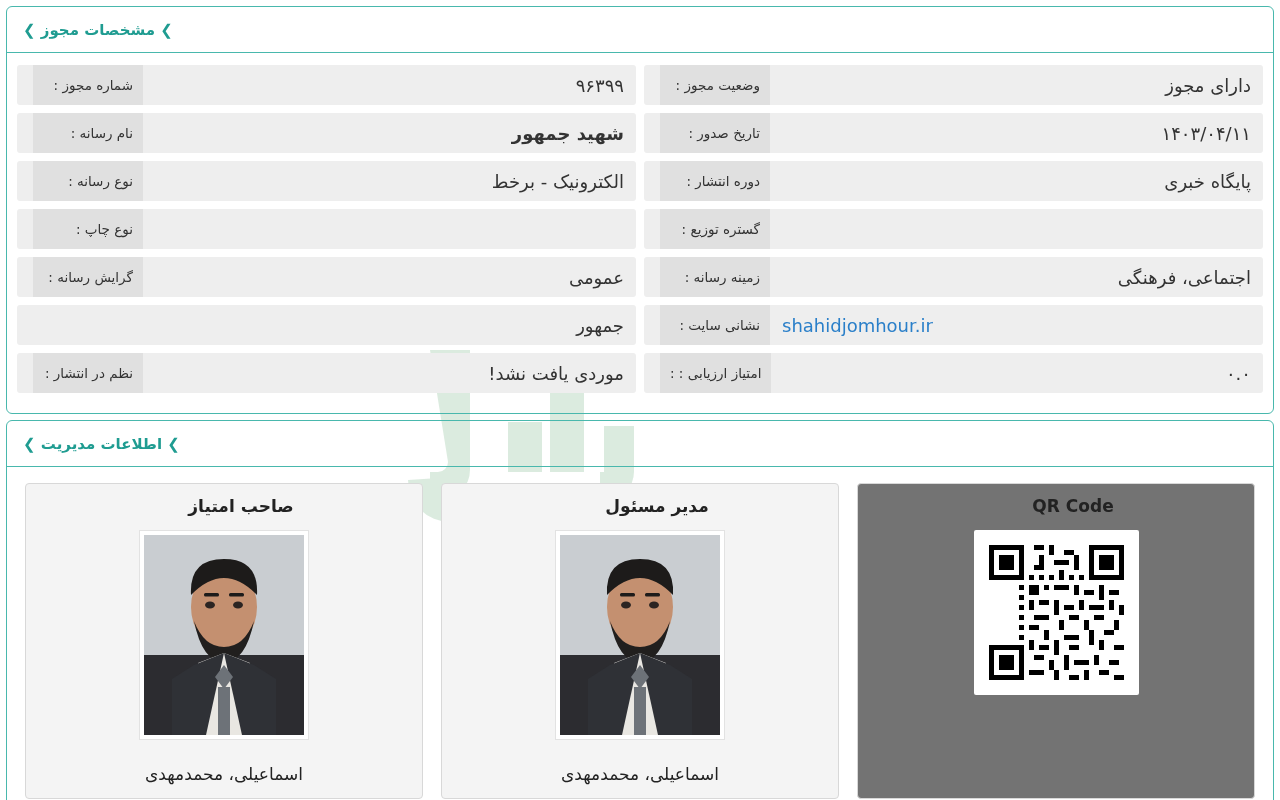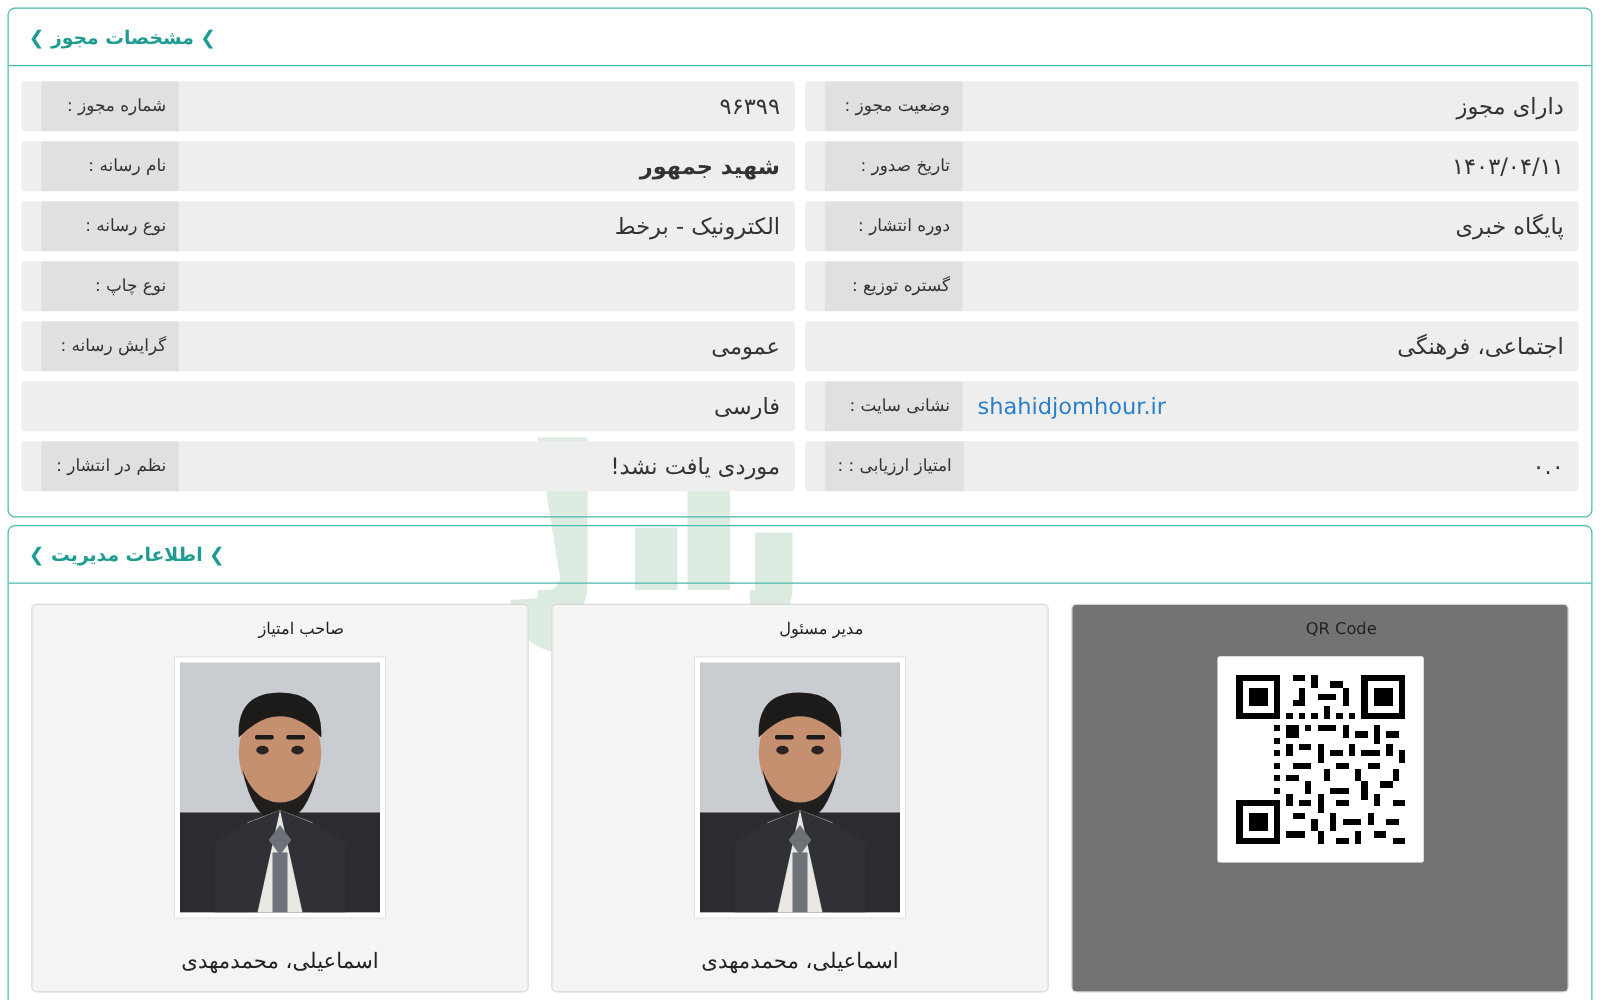--- a/index.html
+++ b/index.html
@@ -118,22 +118,22 @@
     background: #f4f4f4;
     padding: 12px 10px 14px 10px;
     box-sizing: border-box;
     display: flex;
     flex-direction: column;
     align-items: center;
     min-height: 290px;
   }
   .mgmt-card.qr { background: #737373; }
   .card-title {
-    font-size: 13px;
-    font-weight: normal;
+    font-size: 17px;
+    font-weight: bold;
     color: #222;
     margin-bottom: 14px;
     margin-left: 34px;
   }
   .qr-box {
     background: #fff;
     padding: 10px;
     border-radius: 2px;
     line-height: 0;
   }
@@ -222,36 +222,37 @@
       </div>
       <div class="cell">
         <div class="cell-value"></div>
         <div class="cell-label">نوع چاپ :</div>
       </div>
     </div>
 
     <div class="spec-row">
       <div class="cell">
         <div class="cell-value">اجتماعی، فرهنگی</div>
+        <div class="cell-label">زمینه رسانه :</div>
       </div>
       <div class="cell">
         <div class="cell-value">عمومی</div>
         <div class="cell-label">گرایش رسانه :</div>
       </div>
     </div>
 
     <div class="spec-row">
       <div class="cell">
         <div class="cell-value link">
           <a href="#">shahidjomhour.ir</a>
         </div>
         <div class="cell-label">نشانی سایت :</div>
       </div>
       <div class="cell">
-        <div class="cell-value">فارسی</div>
+        <div class="cell-value">جمهور</div>
       </div>
     </div>
 
     <div class="spec-row">
       <div class="cell">
         <div class="cell-value">۰.۰</div>
         <div class="cell-label">امتیاز ارزیابی : :</div>
       </div>
       <div class="cell">
         <div class="cell-value">موردی یافت نشد!</div>

